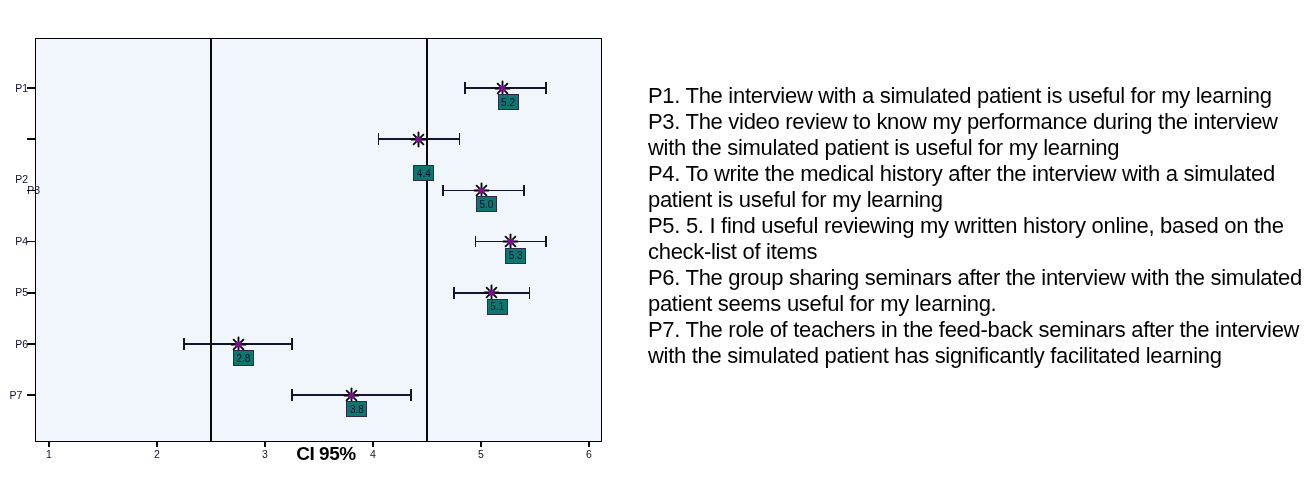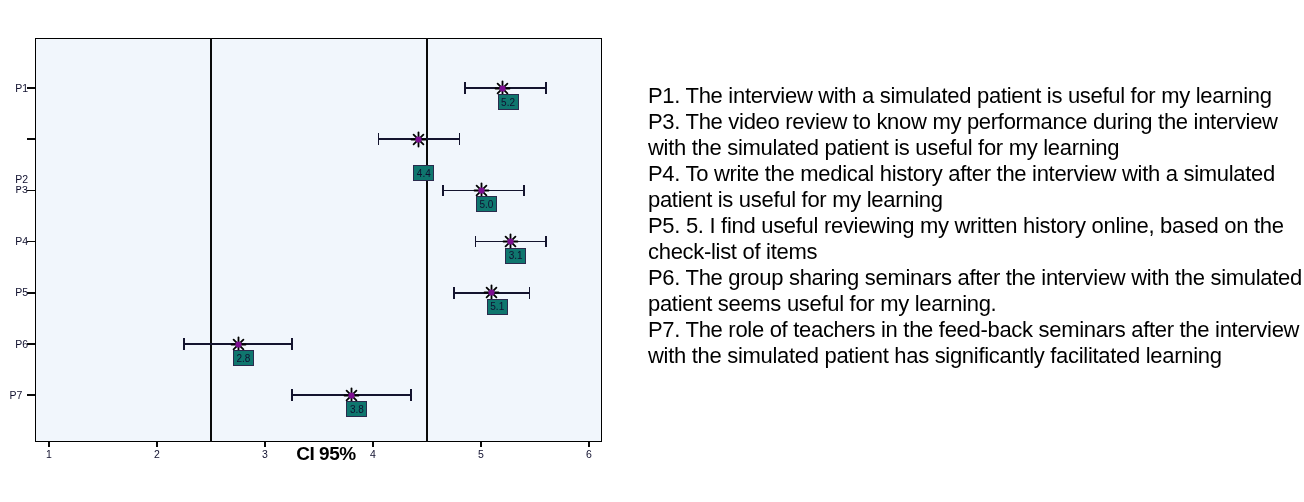--- a/index.html
+++ b/index.html
@@ -68,21 +68,21 @@
           <g stroke="#000000" stroke-width="1.8" stroke-linecap="round">
             <line x1="8.5" y1="1.5" x2="8.5" y2="15.5"></line>
             <line x1="1.5" y1="8.5" x2="15.5" y2="8.5"></line>
             <line x1="3.6" y1="3.6" x2="13.4" y2="13.4"></line>
             <line x1="13.4" y1="3.6" x2="3.6" y2="13.4"></line>
           </g>
           <circle cx="8.5" cy="8.5" r="3.1" fill="#7c0d90"></circle>
         </svg></div>
       <div class="value-box" style="left: 413.36px; top: 145.2px; margin-top: 20px;">4.4</div>
       <div class="y-tick" style="left: 27px; top: 189.6px;"></div>
-      <div class="y-label" style="left: 4px; top: 183.9px; font-family: Liberation Mono, monospace;">P3</div>
+      <div class="y-label" style="left: 16px; top: 183.9px;">P3</div>
       <div class="errbar-h" style="left: 443.2px; top: 189.6px; width: 81px; background: rgb(20, 20, 46);"></div>
       <div class="errbar-cap" style="left: 442.4px; top: 184.6px; height: 11.6px; background: rgb(20, 20, 46);"></div>
       <div class="errbar-cap" style="left: 523.4px; top: 184.6px; height: 11.6px; background: rgb(20, 20, 46);"></div>
       <div class="marker" style="left: 472.5px; top: 181.9px;"><svg width="17" height="17" viewBox="0 0 17 17">
           <g stroke="#000000" stroke-width="1.8" stroke-linecap="round">
             <line x1="8.5" y1="1.5" x2="8.5" y2="15.5"></line>
             <line x1="1.5" y1="8.5" x2="15.5" y2="8.5"></line>
             <line x1="3.6" y1="3.6" x2="13.4" y2="13.4"></line>
             <line x1="13.4" y1="3.6" x2="3.6" y2="13.4"></line>
           </g>
@@ -96,21 +96,21 @@
       <div class="errbar-cap" style="left: 545px; top: 235.8px; height: 11.6px; background: rgb(20, 20, 46);"></div>
       <div class="marker" style="left: 501.66px; top: 233.1px;"><svg width="17" height="17" viewBox="0 0 17 17">
           <g stroke="#000000" stroke-width="1.8" stroke-linecap="round">
             <line x1="8.5" y1="1.5" x2="8.5" y2="15.5"></line>
             <line x1="1.5" y1="8.5" x2="15.5" y2="8.5"></line>
             <line x1="3.6" y1="3.6" x2="13.4" y2="13.4"></line>
             <line x1="13.4" y1="3.6" x2="3.6" y2="13.4"></line>
           </g>
           <circle cx="8.5" cy="8.5" r="3.1" fill="#7c0d90"></circle>
         </svg></div>
-      <div class="value-box" style="left: 505.16px; top: 247.6px;">3.1</div>
+      <div class="value-box" style="left: 505.16px; top: 247.6px;">5.3</div>
       <div class="y-tick" style="left: 27px; top: 292px;"></div>
       <div class="y-label" style="left: 4px; top: 286.3px;">P5</div>
       <div class="errbar-h" style="left: 454px; top: 292px; width: 75.6px; background: rgb(20, 20, 46);"></div>
       <div class="errbar-cap" style="left: 453.2px; top: 287px; height: 11.6px; background: rgb(20, 20, 46);"></div>
       <div class="errbar-cap" style="left: 528.8px; top: 287px; height: 11.6px; background: rgb(20, 20, 46);"></div>
       <div class="marker" style="left: 483.3px; top: 284.3px;"><svg width="17" height="17" viewBox="0 0 17 17">
           <g stroke="#000000" stroke-width="1.8" stroke-linecap="round">
             <line x1="8.5" y1="1.5" x2="8.5" y2="15.5"></line>
             <line x1="1.5" y1="8.5" x2="15.5" y2="8.5"></line>
             <line x1="3.6" y1="3.6" x2="13.4" y2="13.4"></line>

